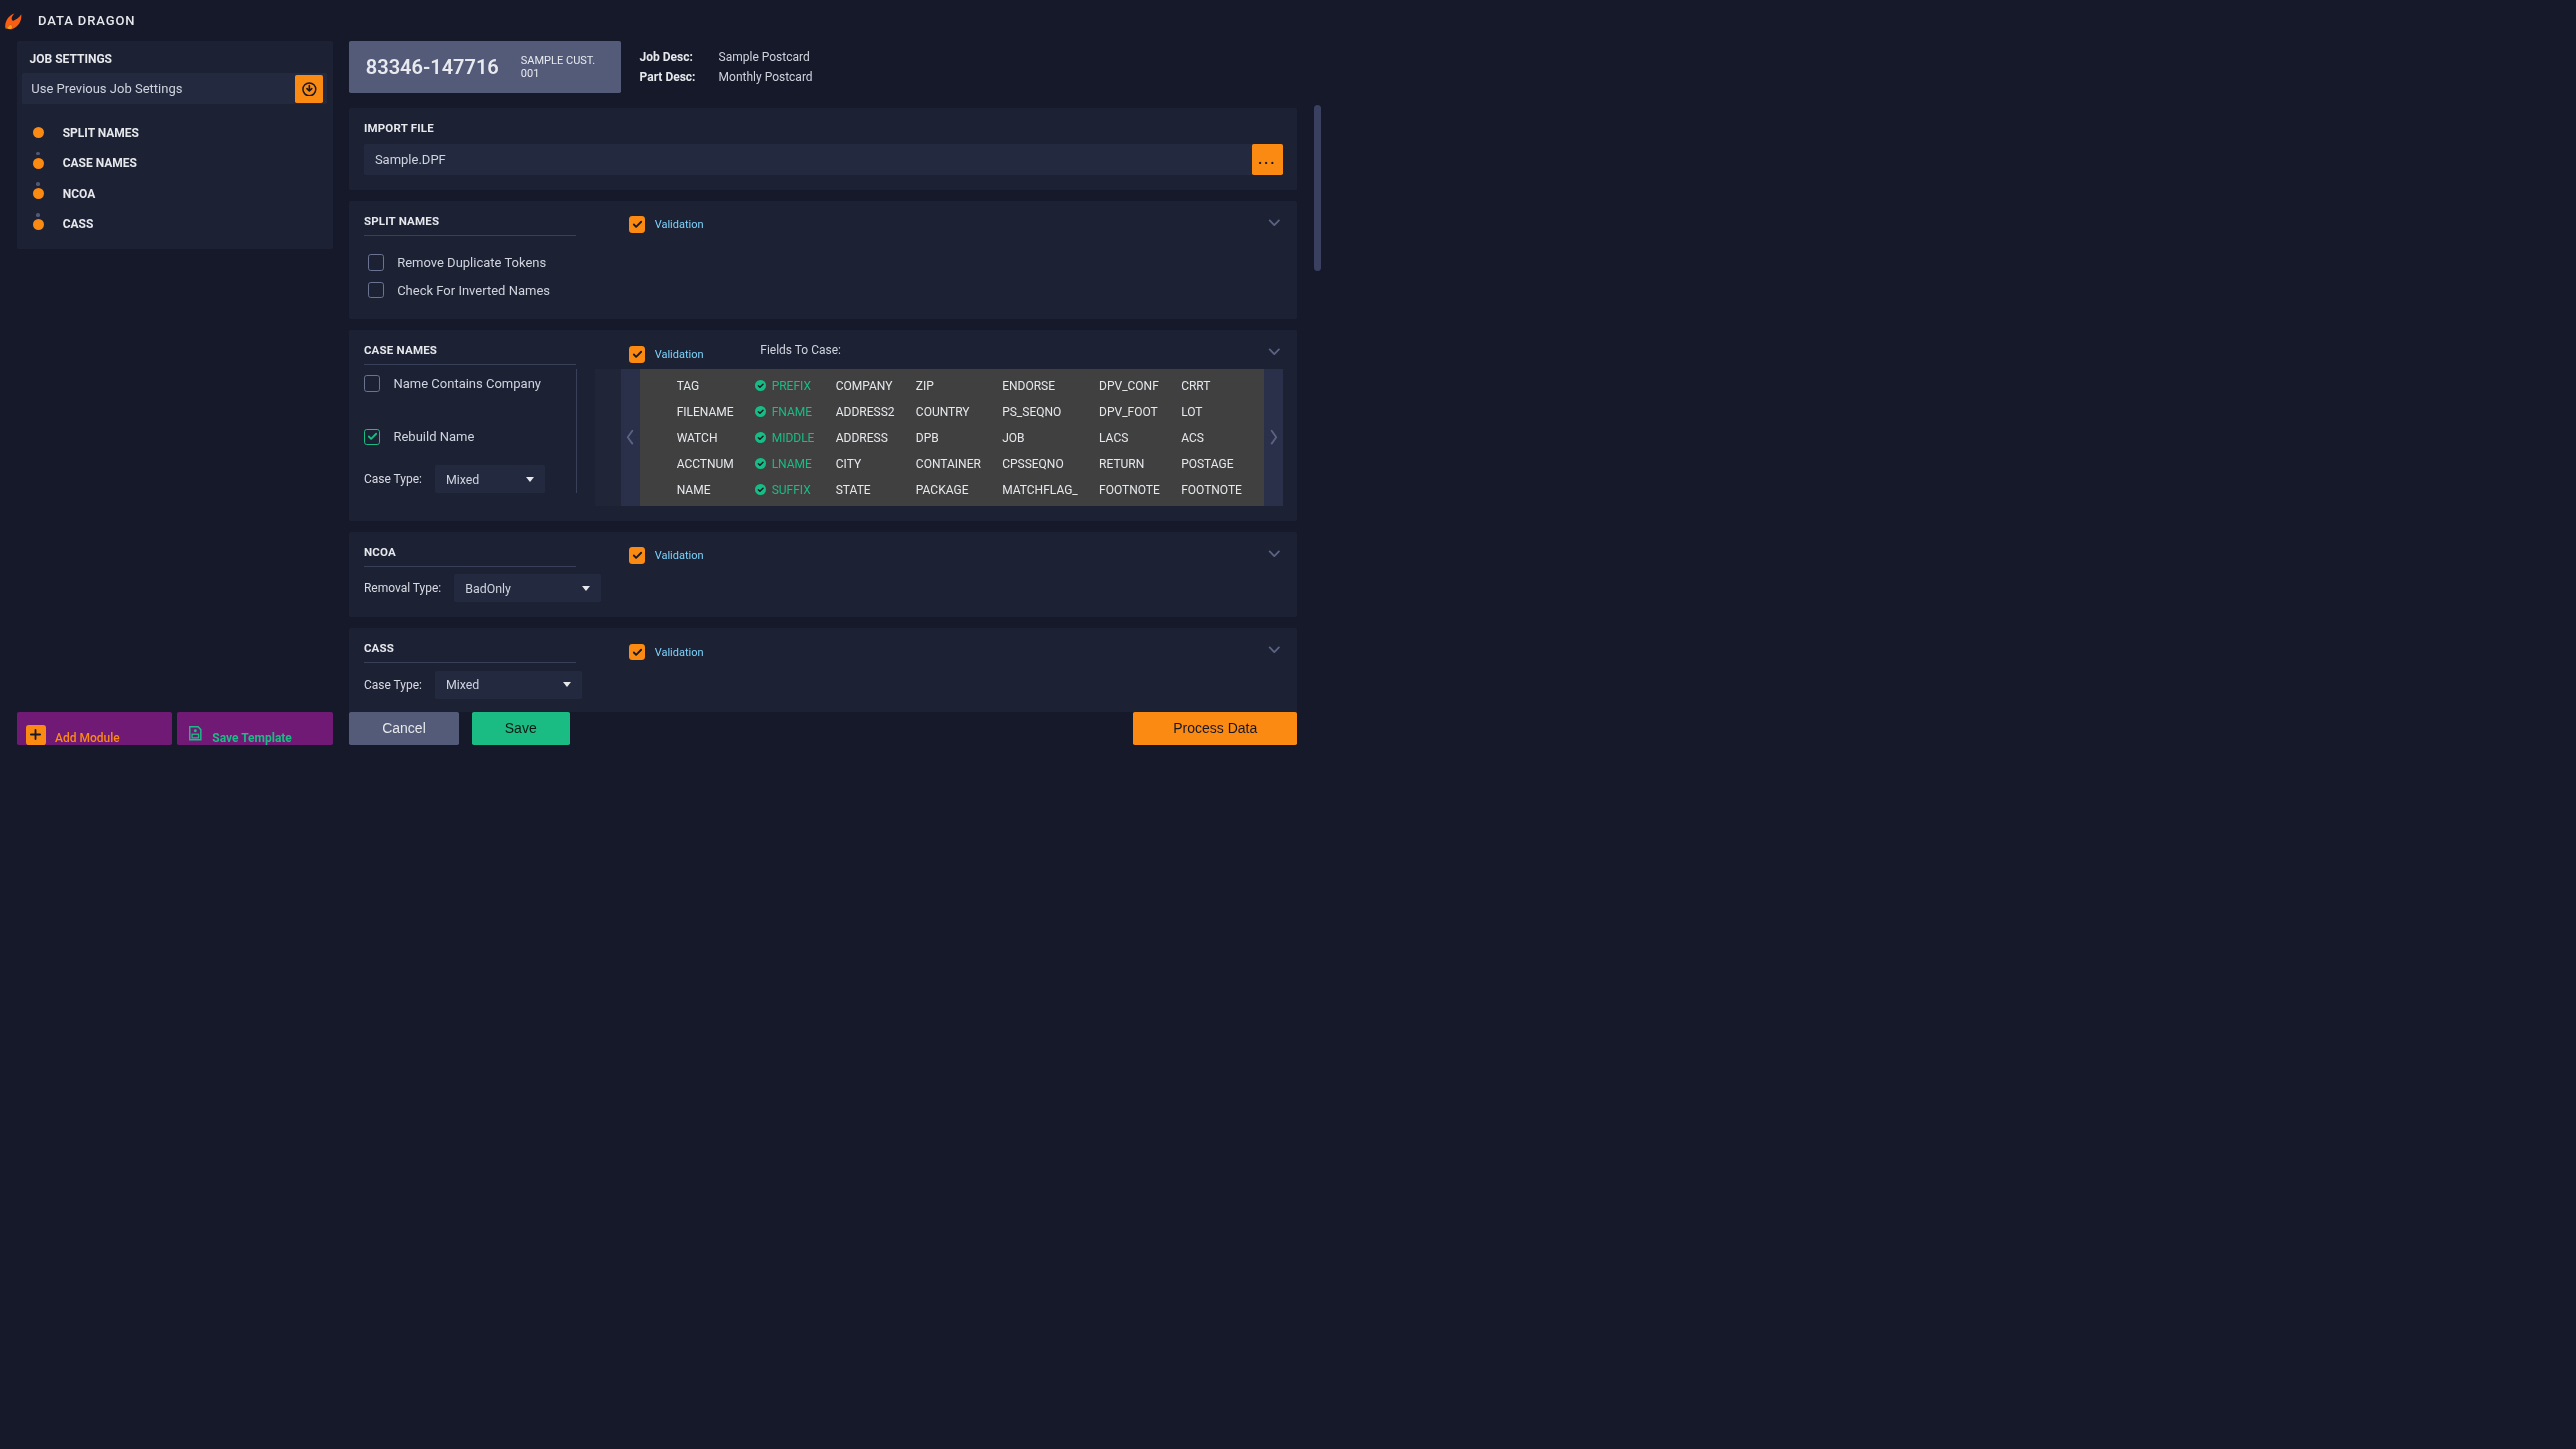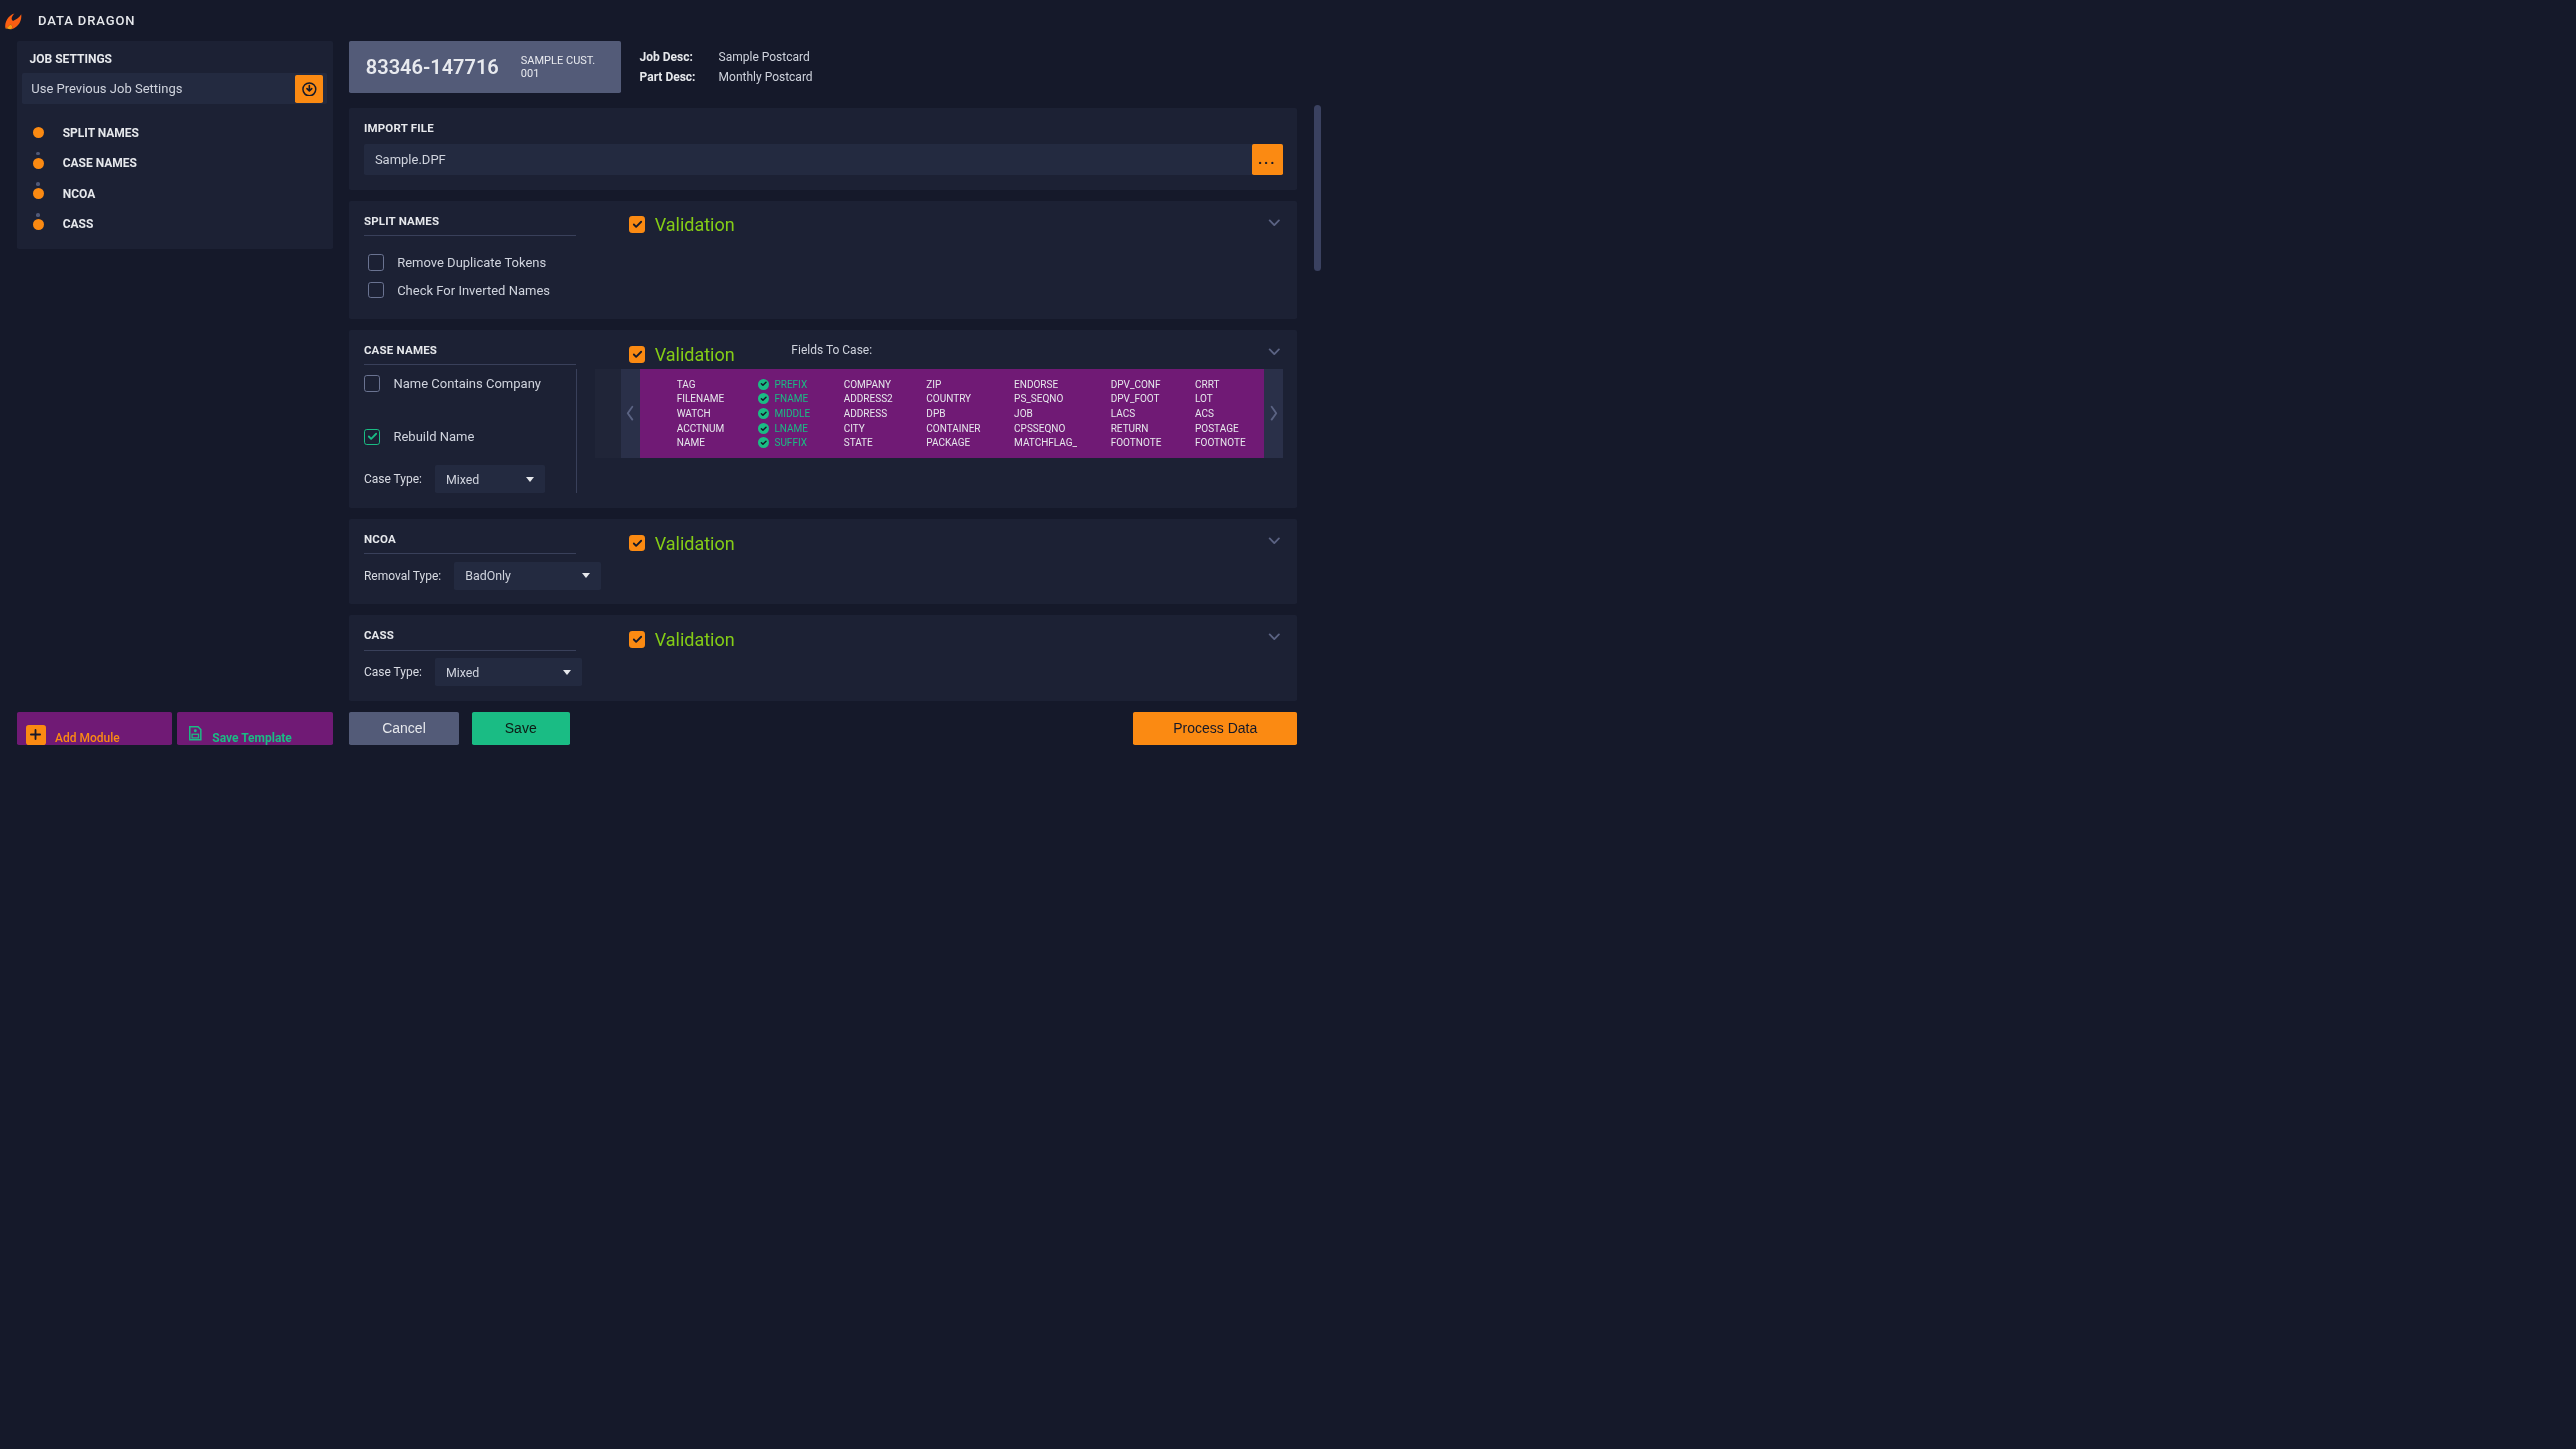--- a/index.html
+++ b/index.html
@@ -199,21 +199,21 @@
     display:flex;align-items:center;gap:53px;
     margin-bottom:7.4px;
   }
   .panel-title-wrap{
     display:flex;flex-direction:column;gap:7.4px;
   }
   .panel-title-underline{
     height:0.9px;background:#39405a;width:212px;
   }
   .validation-block{display:flex;align-items:center;gap:9.2px;}
-  .validation-label{color:#84cc16;font-size:18px;}
+  .validation-label{color:#7dd3fc;font-size:11px;}
   .chevron-collapse{
     position:absolute;right:14.7px;top:13px;color:#5b6383;cursor:pointer;
   }
 
   
   .import-file-row{
     display:flex;align-items:center;margin-top:9.2px;
     background:#232a40;height:31px;border-radius:1.8px;
   }
   .import-file-name{flex:1;padding:0 11px;color:#cfd3dd;font-size:13px;}
@@ -271,25 +271,26 @@
   .fields-label{font-size:12px;color:#cfd3dd;margin-bottom:9.2px;margin-left:3.7px;}
   .fields-viewport{
     display:flex;align-items:stretch;
   }
   .arrow-btn{
     width:18.4px;background:#2a3049;display:flex;align-items:center;justify-content:center;
     cursor:pointer;color:#7a82a0;
   }
   .arrow-btn.spacer-dark{background:#202538;width:26px;cursor:default;}
   .fields-grid{
-    flex:1;background:#701a75;padding:9.2px 13px 9.2px 37px;
+    flex:1;background:#404040;padding:9.2px 13px 9.2px 37px;
     display:grid;
     grid-template-columns: repeat(7, auto);
     column-gap:28px;row-gap:3.7px;
-    font-size:10px;
+    font-size:12px;
+    gap:12px;
   }
   .field-cell{white-space:nowrap;display:flex;align-items:center;gap:5.5px;color:#e6e8ec;}
   .field-cell.selected{color:#1abc84;}
   .sel-dot{
     width:11px;height:11px;border-radius:50%;background:#1abc84;
     display:inline-flex;align-items:center;justify-content:center;
   }
 
   
   .main-footer{

